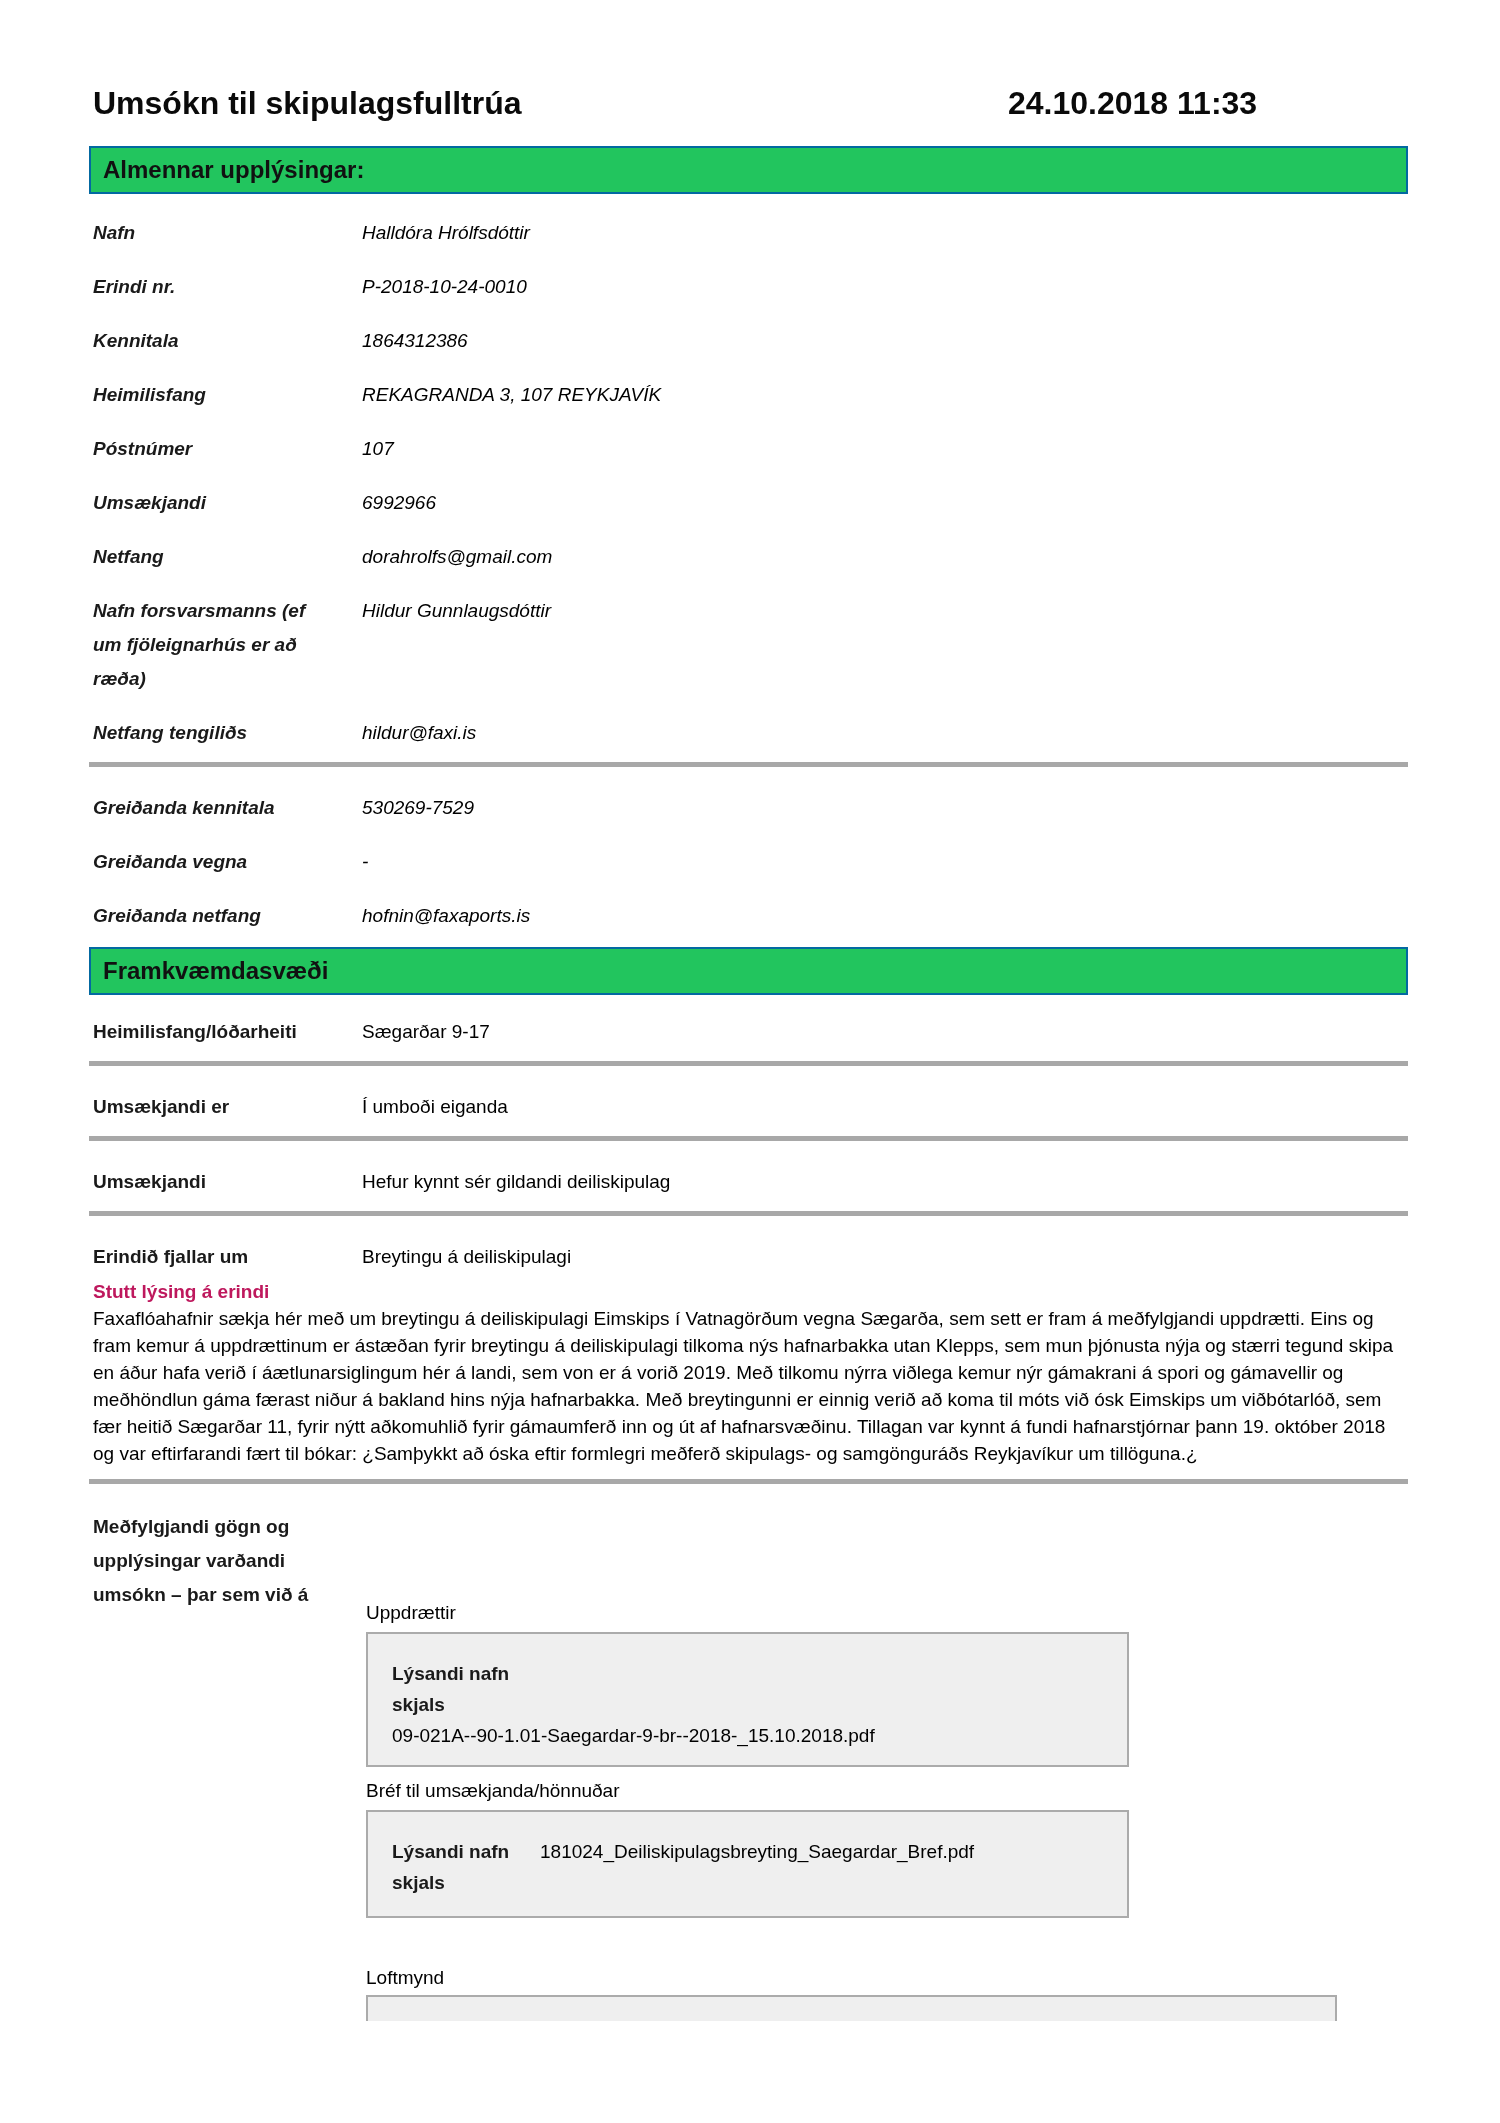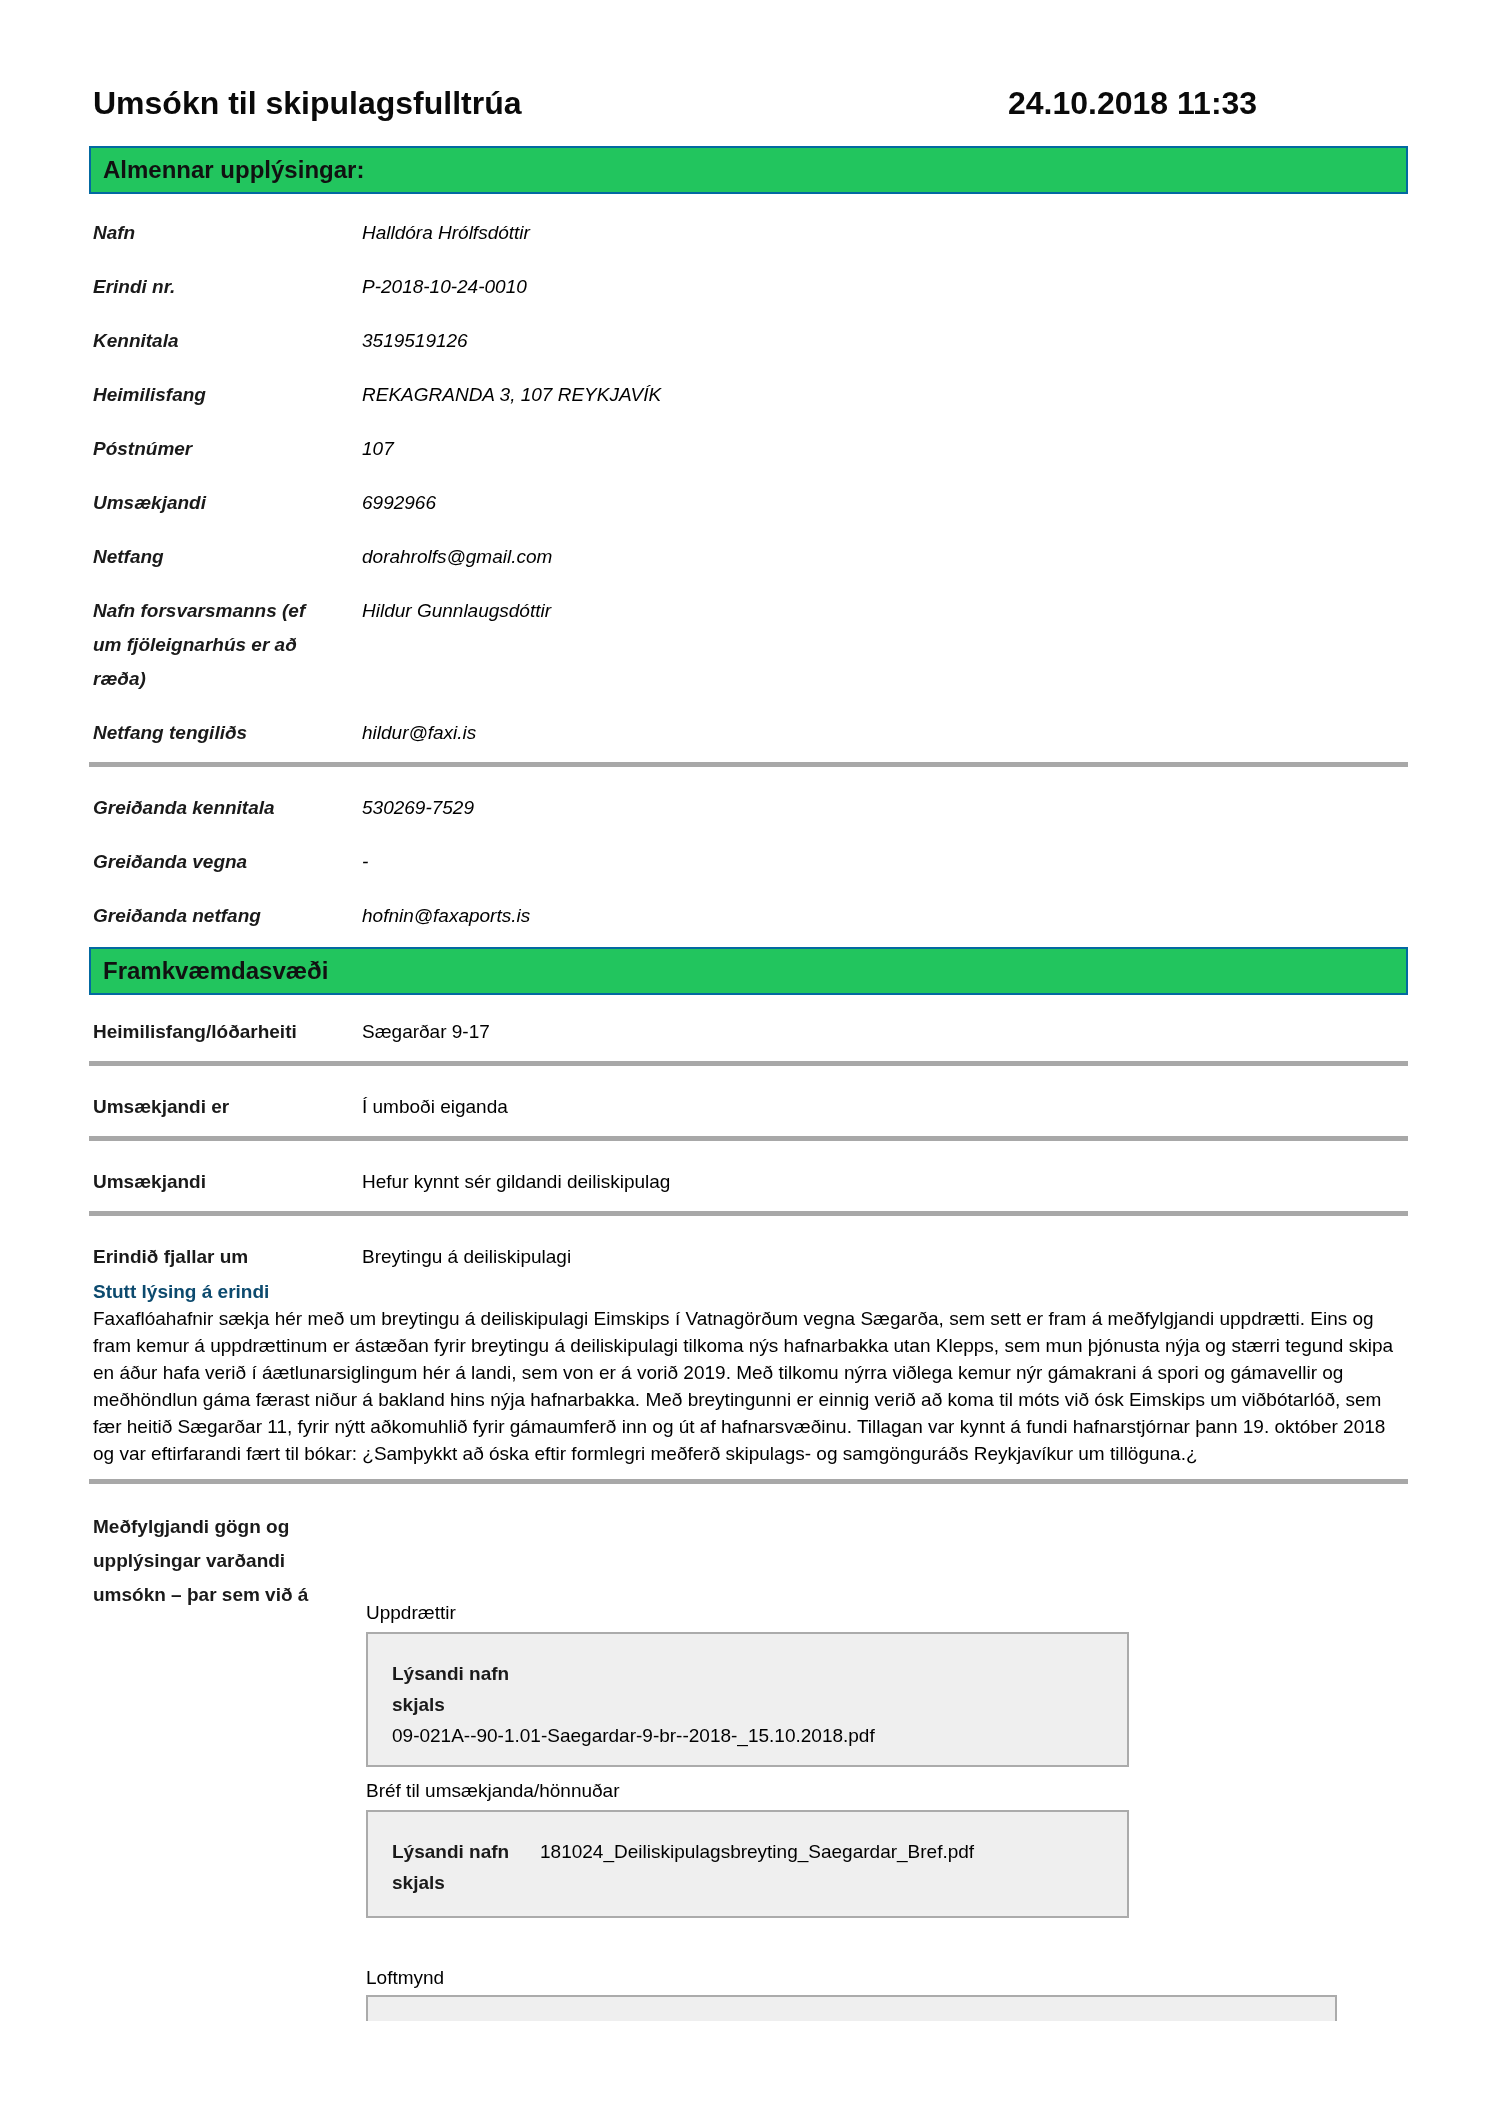--- a/index.html
+++ b/index.html
@@ -78,21 +78,21 @@
   .divider {
     height: 5px;
     background: #a8a8a8;
     margin: 12px 0 24px 0;
   }
   
   .desc-label {
     margin-top: 4px;
     padding-left: 4px;
     font-weight: bold;
-    color: #0c4a6e;
+    color: #be185d;
     line-height: 27px;
   }
   .desc {
     margin: 0;
     padding-left: 4px;
     line-height: 27px;
   }
   .divider.after-desc { margin: 12px 0 26px 0; }
   
   .attach-row { display: flex; }
@@ -150,21 +150,21 @@
     <div class="row">
       <div class="lbl"><span>Nafn</span></div>
       <div class="val">Halldóra Hrólfsdóttir</div>
     </div>
     <div class="row">
       <div class="lbl"><span>Erindi nr.</span></div>
       <div class="val">P-2018-10-24-0010</div>
     </div>
     <div class="row">
       <div class="lbl"><span>Kennitala</span></div>
-      <div class="val">3519519126</div>
+      <div class="val">1864312386</div>
     </div>
     <div class="row">
       <div class="lbl"><span>Heimilisfang</span></div>
       <div class="val">REKAGRANDA 3, 107 REYKJAVÍK</div>
     </div>
     <div class="row">
       <div class="lbl"><span>Póstnúmer</span></div>
       <div class="val">107</div>
     </div>
     <div class="row">

